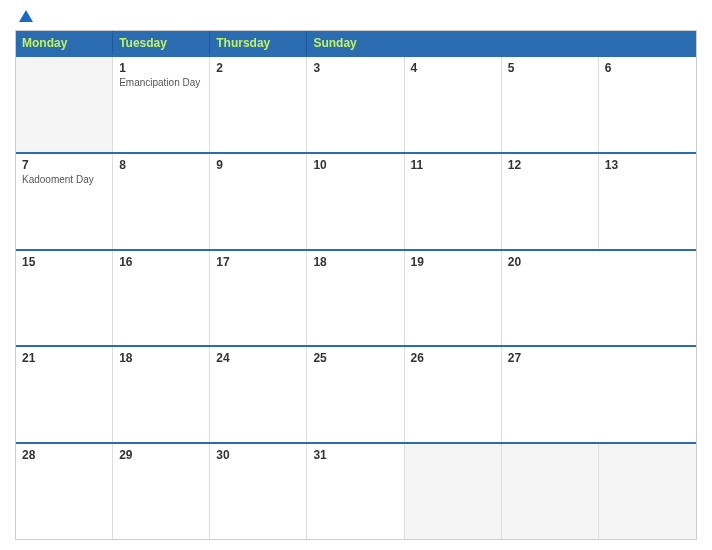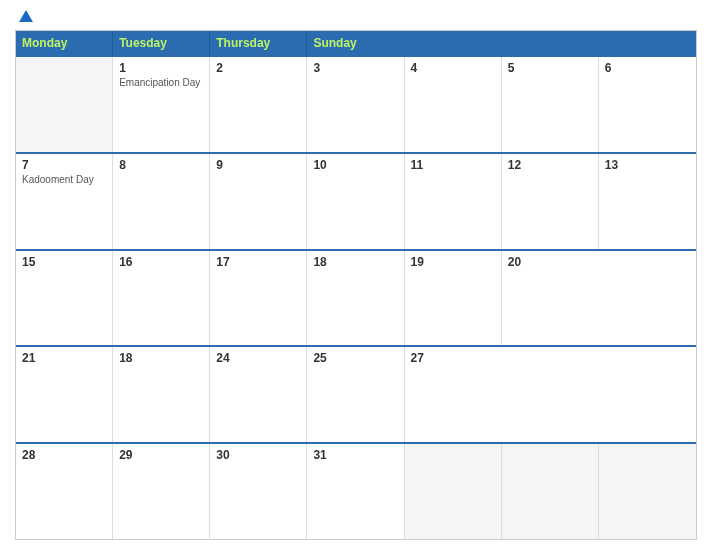--- a/index.html
+++ b/index.html
@@ -228,20 +228,23 @@
         <div class="day-cell">
           <span class="day-number">18</span>
         </div>
         <div class="day-cell">
           <span class="day-number">24</span>
         </div>
         <div class="day-cell">
           <span class="day-number">25</span>
         </div>
         <div class="day-cell">
+          <span class="day-number">26</span>
+        </div>
+        <div class="day-cell">
           <span class="day-number">27</span>
         </div>
       </div>
       <div class="week-row">
         <div class="day-cell">
           <span class="day-number">28</span>
         </div>
         <div class="day-cell">
           <span class="day-number">29</span>
         </div>

